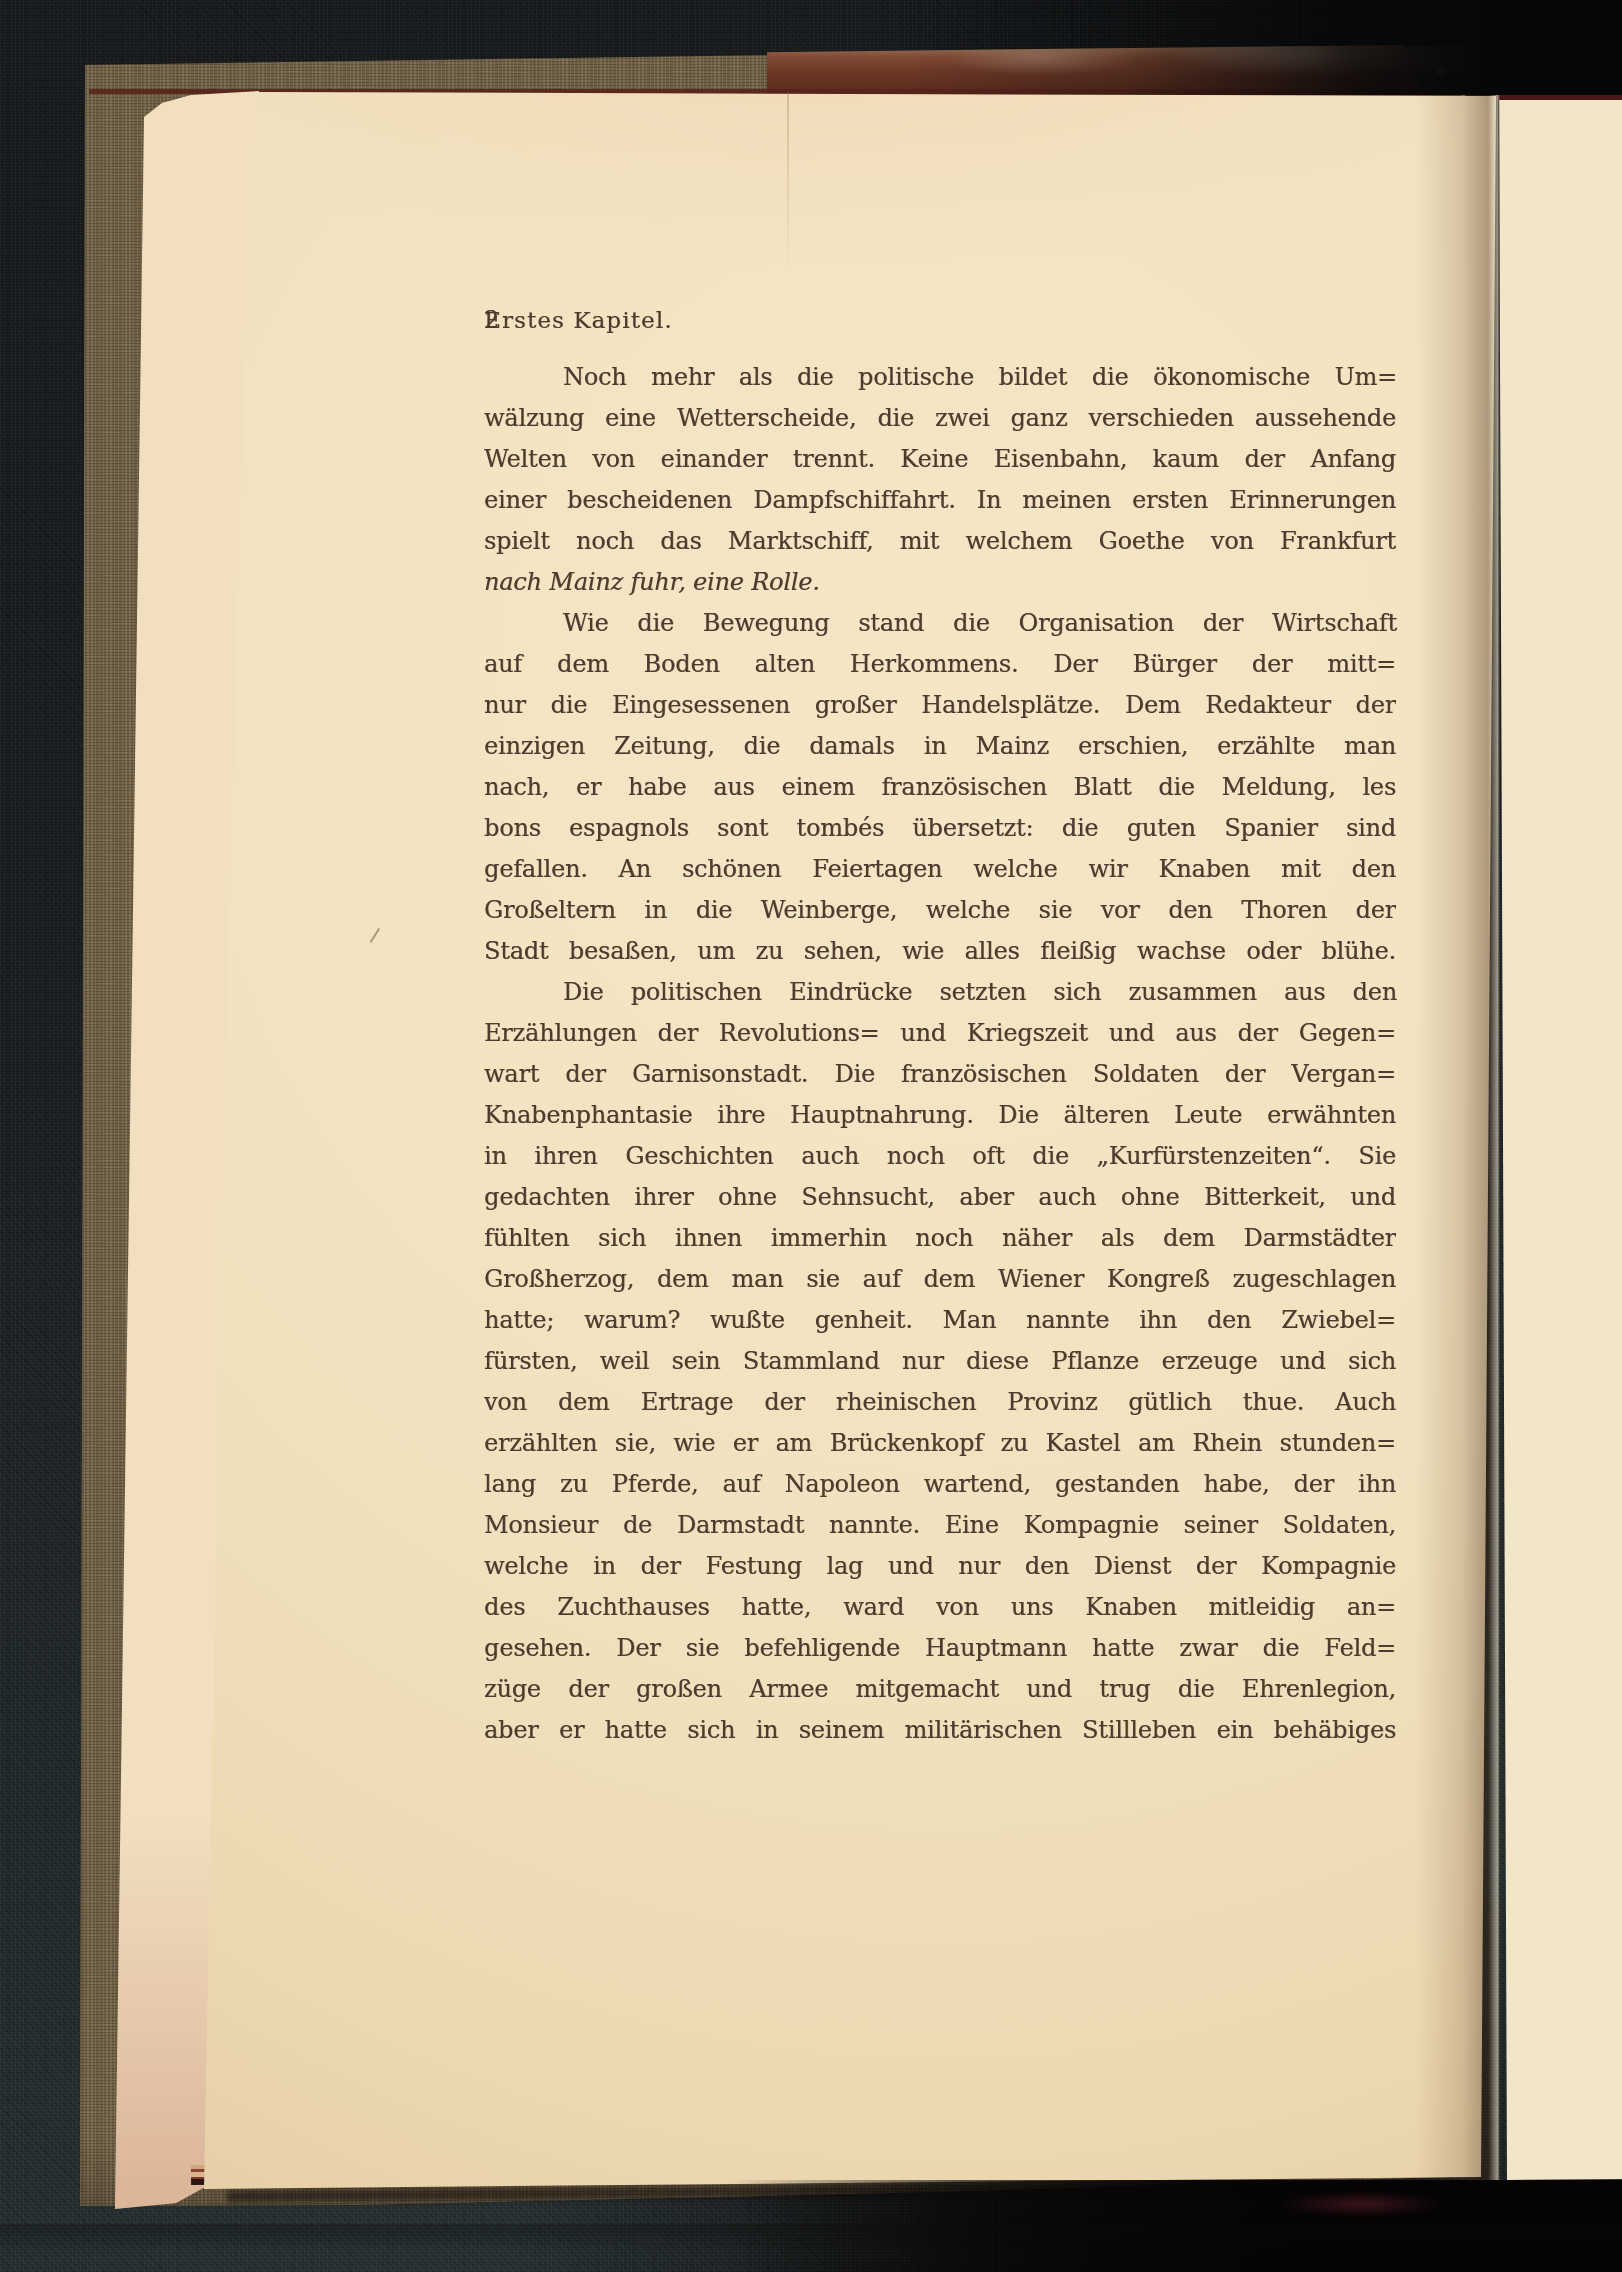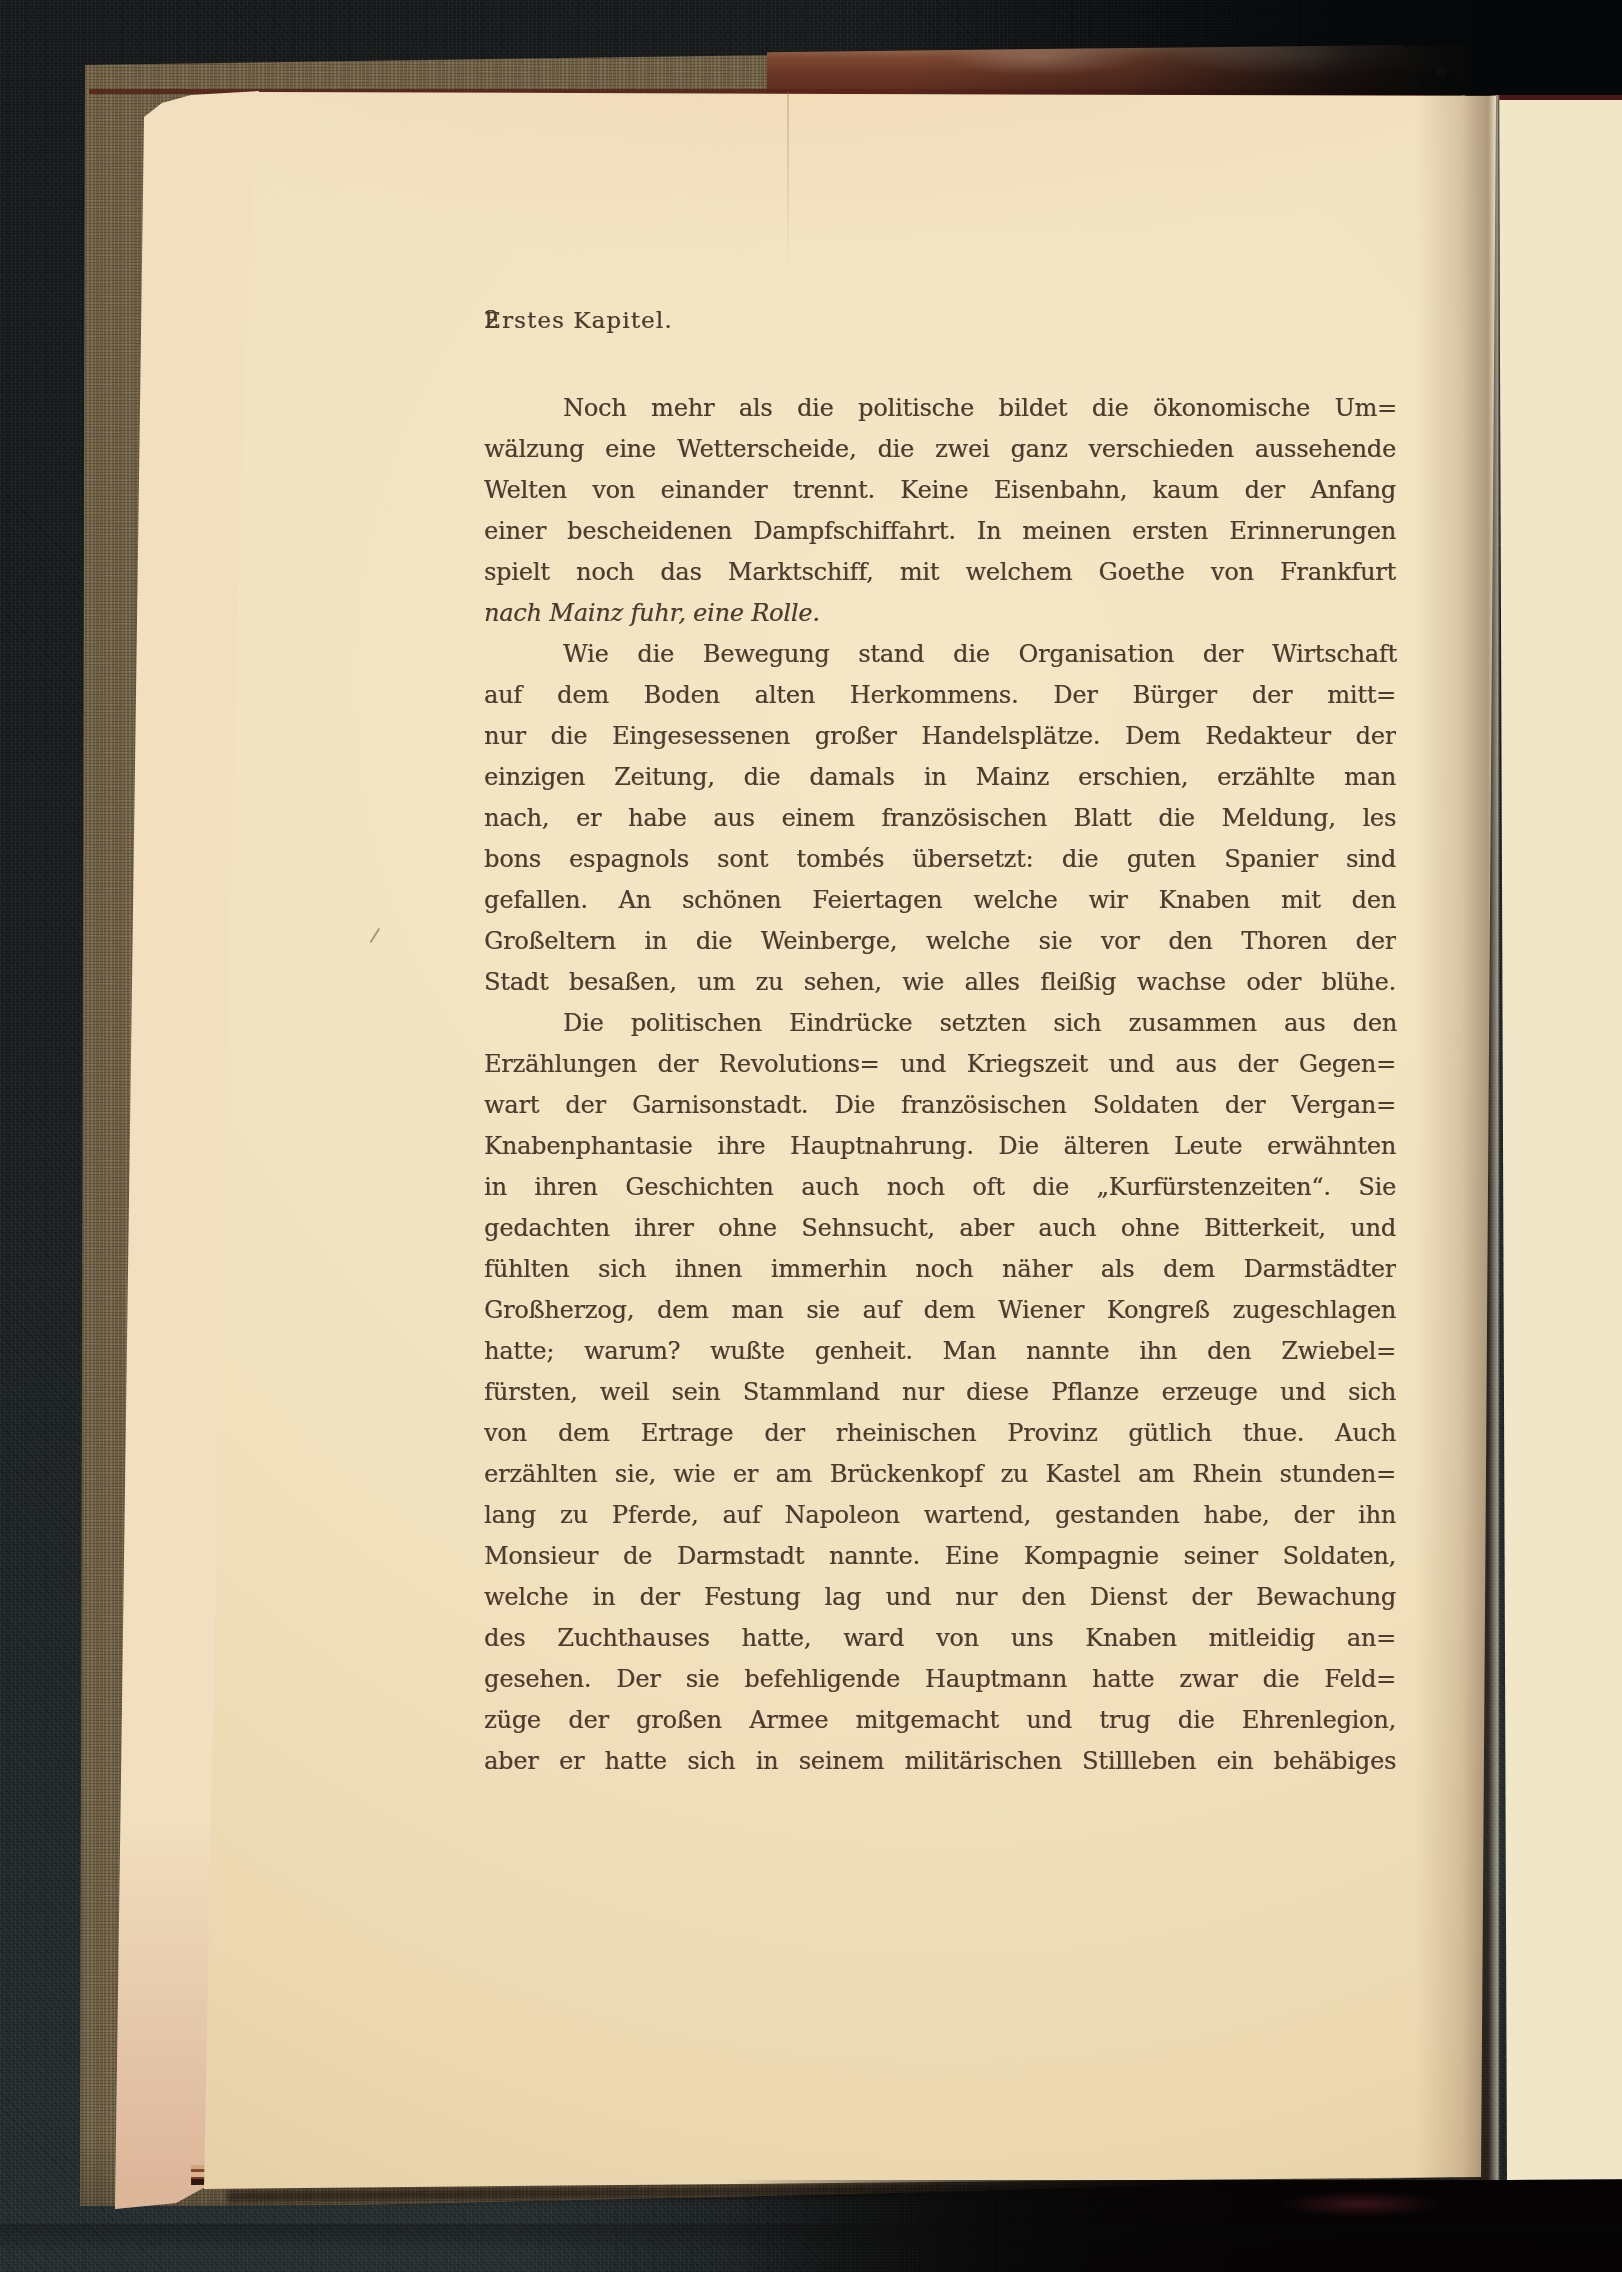--- a/index.html
+++ b/index.html
@@ -91,21 +91,21 @@
   .maroon-smudge{left:1279px;top:2188px;width:182px;height:32px;
     background:radial-gradient(ellipse 60% 55% at 45% 50%, #381319 0%, rgba(56,19,25,0) 75%);}
   .bottom-fade{left:0;top:2224px;width:1623px;height:48px;
     background:linear-gradient(180deg, rgba(10,10,10,0.35), rgba(10,10,10,0) 60%);}
   
   .text-layer{left:484px;top:0;width:912px;height:2273px;color:#4e3a2e;
     text-shadow:0.5px 0.3px 0.5px rgba(78,58,46,0.55);}
   .header-row{position:absolute;left:0;top:304px;width:100%;height:38px;line-height:33px;}
   .pagenum{position:absolute;left:0;top:0;font-size:24px;}
   .running-head{display:block;text-align:left;font-size:23px;letter-spacing:1.1px;}
-  .body-text{position:absolute;left:0;top:388px;width:912px;}
+  .body-text{position:absolute;left:0;top:357px;width:912px;}
   .line{height:41px;line-height:41px;font-size:24px;letter-spacing:-0.2px;
         text-align:justify;text-align-last:justify;overflow:hidden;}
   .line.indent{padding-left:79px;width:834px;}
   .line.noj{text-align-last:left;font-style:italic;}
 </style>
 </head>
 <body>
 
 <div id="stage">
   <div class="scene">
@@ -159,21 +159,21 @@
               <div class="line">in ihren Geschichten auch noch oft die „Kurfürstenzeiten“. Sie</div>
               <div class="line">gedachten ihrer ohne Sehnsucht, aber auch ohne Bitterkeit, und</div>
               <div class="line">fühlten sich ihnen immerhin noch näher als dem Darmstädter</div>
               <div class="line">Großherzog, dem man sie auf dem Wiener Kongreß zugeschlagen</div>
               <div class="line">hatte; warum? wußte genheit. Man nannte ihn den Zwiebel=</div>
               <div class="line">fürsten, weil sein Stammland nur diese Pflanze erzeuge und sich</div>
               <div class="line">von dem Ertrage der rheinischen Provinz gütlich thue. Auch</div>
               <div class="line">erzählten sie, wie er am Brückenkopf zu Kastel am Rhein stunden=</div>
               <div class="line">lang zu Pferde, auf Napoleon wartend, gestanden habe, der ihn</div>
               <div class="line">Monsieur de Darmstadt nannte. Eine Kompagnie seiner Soldaten,</div>
-              <div class="line">welche in der Festung lag und nur den Dienst der Bewachung</div>
+              <div class="line">welche in der Festung lag und nur den Dienst der Kompagnie</div>
               <div class="line">des Zuchthauses hatte, ward von uns Knaben mitleidig an=</div>
               <div class="line">gesehen. Der sie befehligende Hauptmann hatte zwar die Feld=</div>
               <div class="line">züge der großen Armee mitgemacht und trug die Ehrenlegion,</div>
               <div class="line">aber er hatte sich in seinem militärischen Stillleben ein behäbiges</div>
             </div>
           </div>
       </div>
 
       <div class="blackout-tr"></div>
       <div class="blackout-br"></div>

